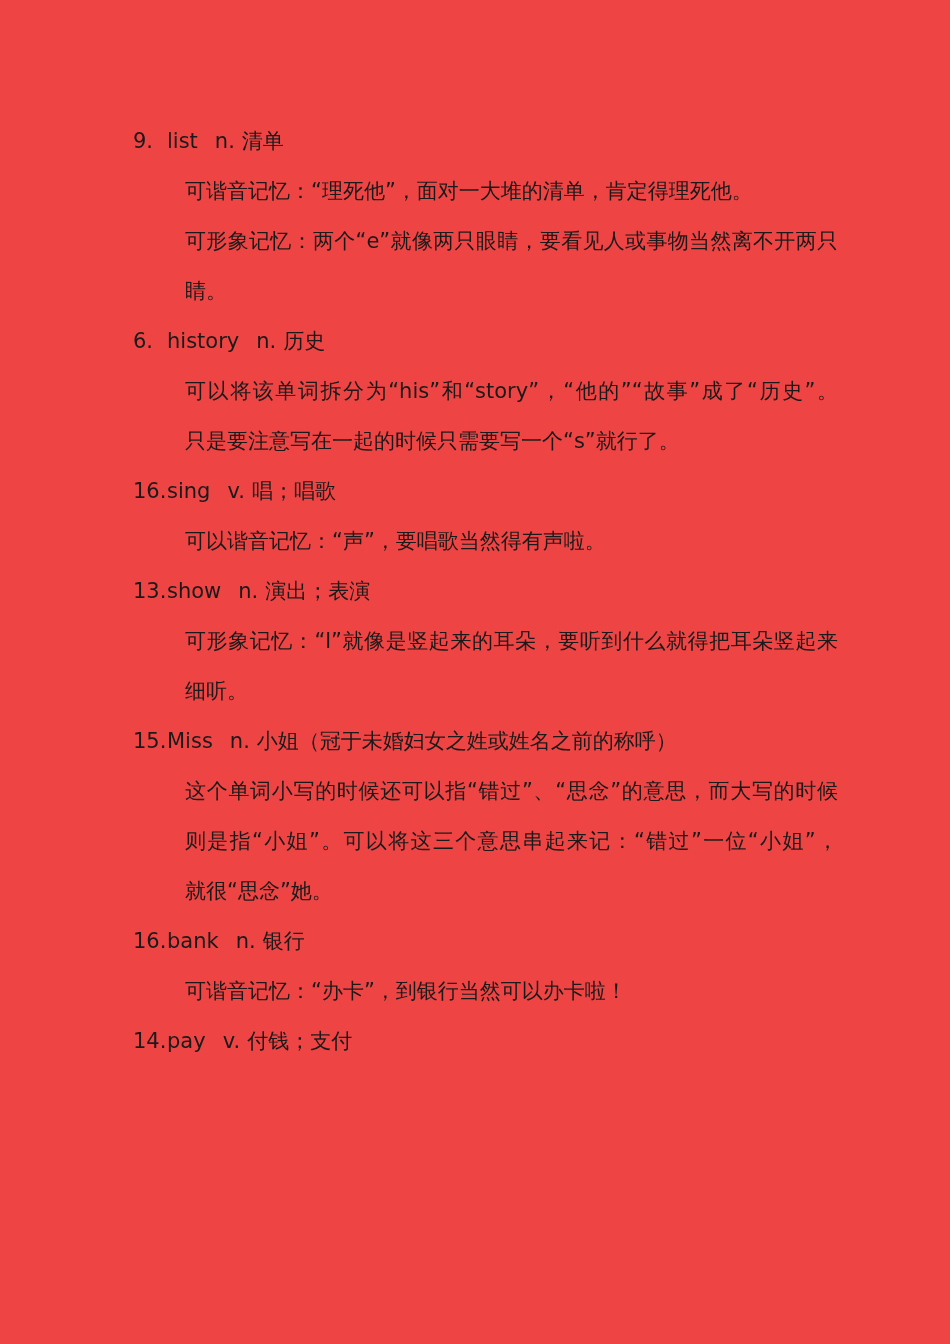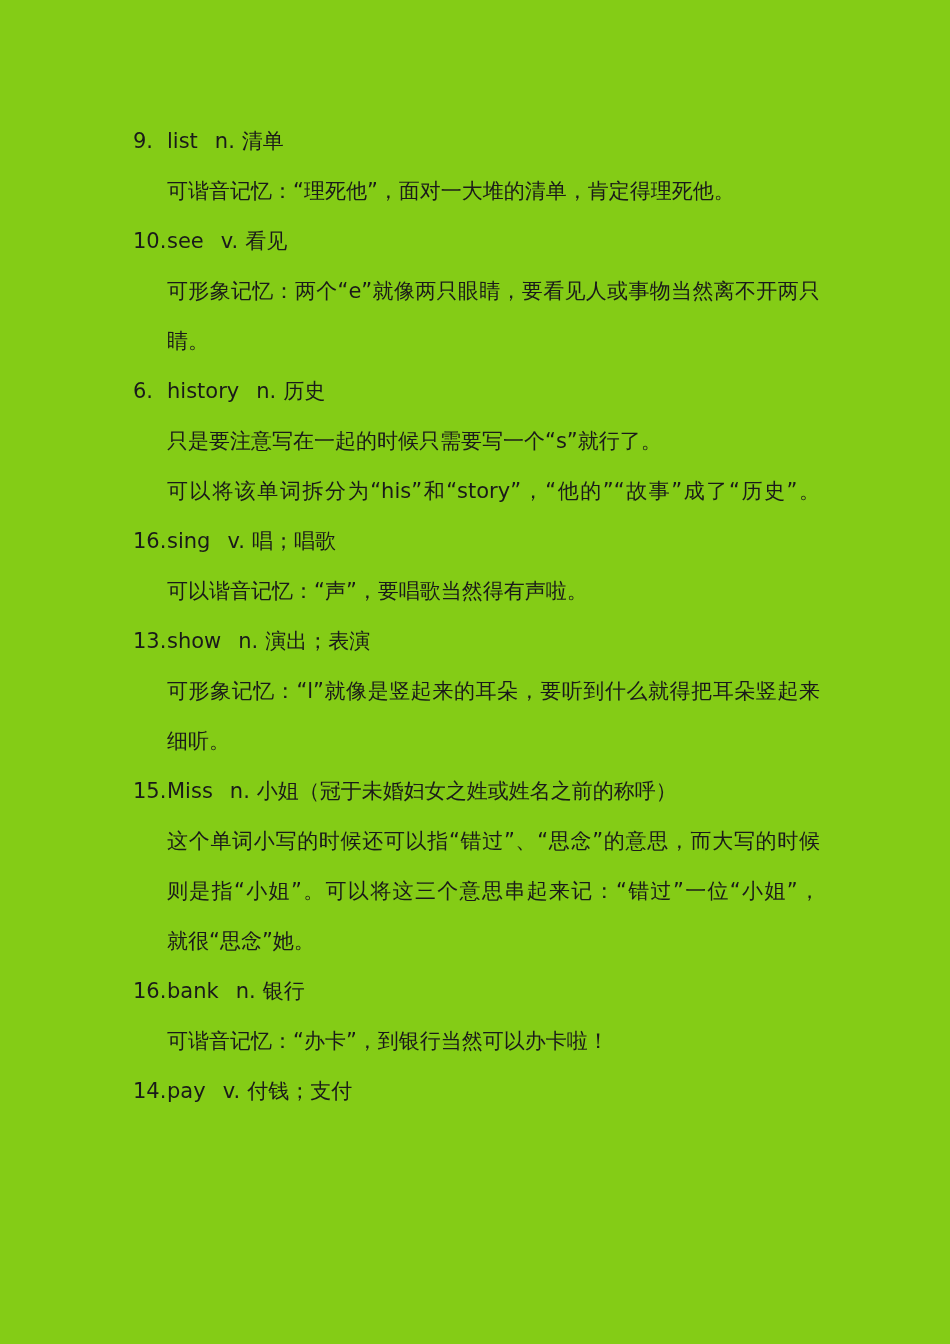--- a/index.html
+++ b/index.html
@@ -10,69 +10,68 @@
   body {
     width: 950px;
     height: 1344px;
     font-family: "DejaVu Sans", "Liberation Sans", sans-serif;
     color: #1a1a1a;
   }
   .page {
     box-sizing: border-box;
     width: 950px;
     min-height: 1344px;
-    background: #84cc16;
+    background: #ef4444;
     padding: 116px 55px 40px 133px;
   }
   .line {
     font-size: 21px;
     line-height: 50px;
     height: 50px;
     white-space: nowrap;
     overflow: visible;
   }
   .head .num {
     display: inline-block;
     width: 34px;
   }
   .head .word {
     margin-right: 17px;
   }
   .head .pos {
     margin-right: 7px;
   }
   .note {
-    margin-left: 34px;
+    margin-left: 52px;
     width: 653px;
   }
   .note.fill {
     white-space: normal;
     overflow: hidden;
     text-align: justify;
     text-align-last: justify;
   }
 </style>
 </head>
 <body>
 
 <div class="page">
   <div id="entries">
       <div class="entry">
         <div class="line head"><span class="num">9.</span><span class="word">list</span><span class="pos">n.</span><span class="meaning">清单</span></div>
         <div class="line note">可谐音记忆：“理死他”，面对一大堆的清单，肯定得理死他。</div>
       </div>
       <div class="entry">
-        <div class="line head"><span class="num">10.</span><span class="word">see</span><span class="pos">v.</span><span class="meaning">看见</span></div>
         <div class="line note fill">可形象记忆：两个“e”就像两只眼睛，要看见人或事物当然离不开两只眼</div>
         <div class="line note">睛。</div>
       </div>
       <div class="entry">
         <div class="line head"><span class="num">6.</span><span class="word">history</span><span class="pos">n.</span><span class="meaning">历史</span></div>
+        <div class="line note fill">可以将该单词拆分为“his”和“story”，“他的”“故事”成了“历史”。</div>
         <div class="line note">只是要注意写在一起的时候只需要写一个“s”就行了。</div>
-        <div class="line note fill">可以将该单词拆分为“his”和“story”，“他的”“故事”成了“历史”。</div>
       </div>
       <div class="entry">
         <div class="line head"><span class="num">16.</span><span class="word">sing</span><span class="pos">v.</span><span class="meaning">唱；唱歌</span></div>
         <div class="line note">可以谐音记忆：“声”，要唱歌当然得有声啦。</div>
       </div>
       <div class="entry">
         <div class="line head"><span class="num">13.</span><span class="word">show</span><span class="pos">n.</span><span class="meaning">演出；表演</span></div>
       </div>
       <div class="entry">
         <div class="line note fill">可形象记忆：“l”就像是竖起来的耳朵，要听到什么就得把耳朵竖起来仔</div>

